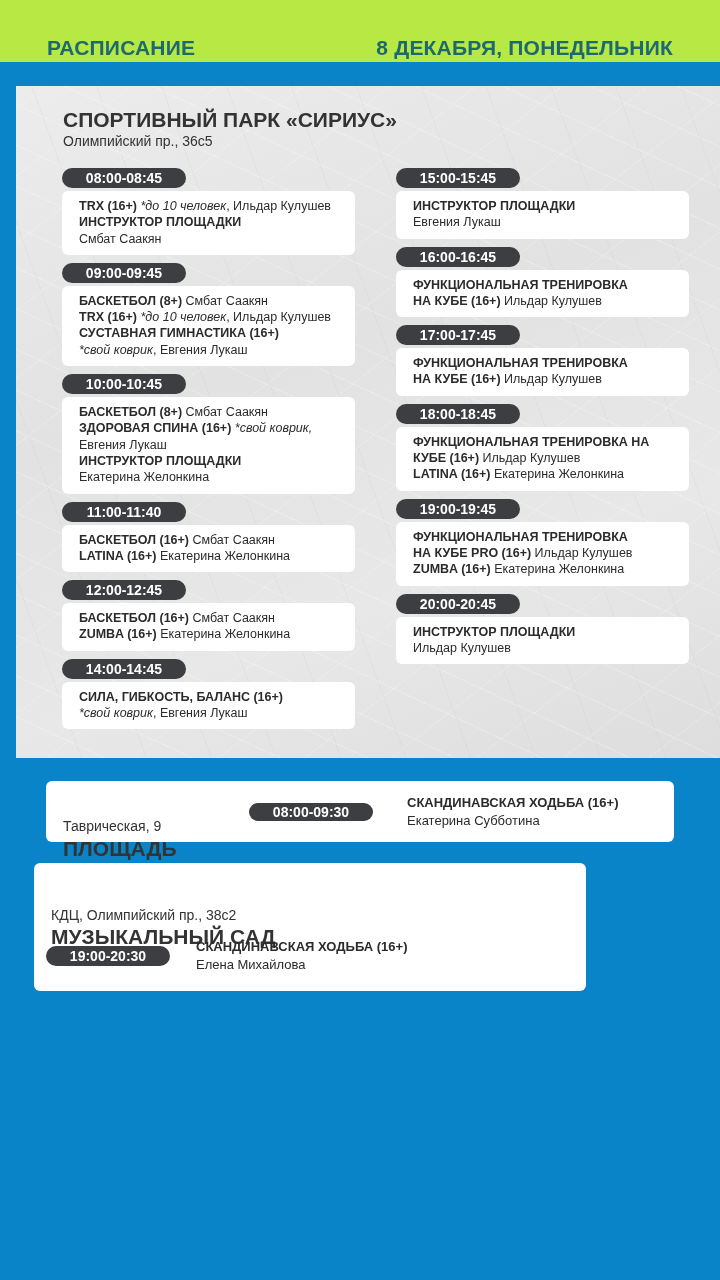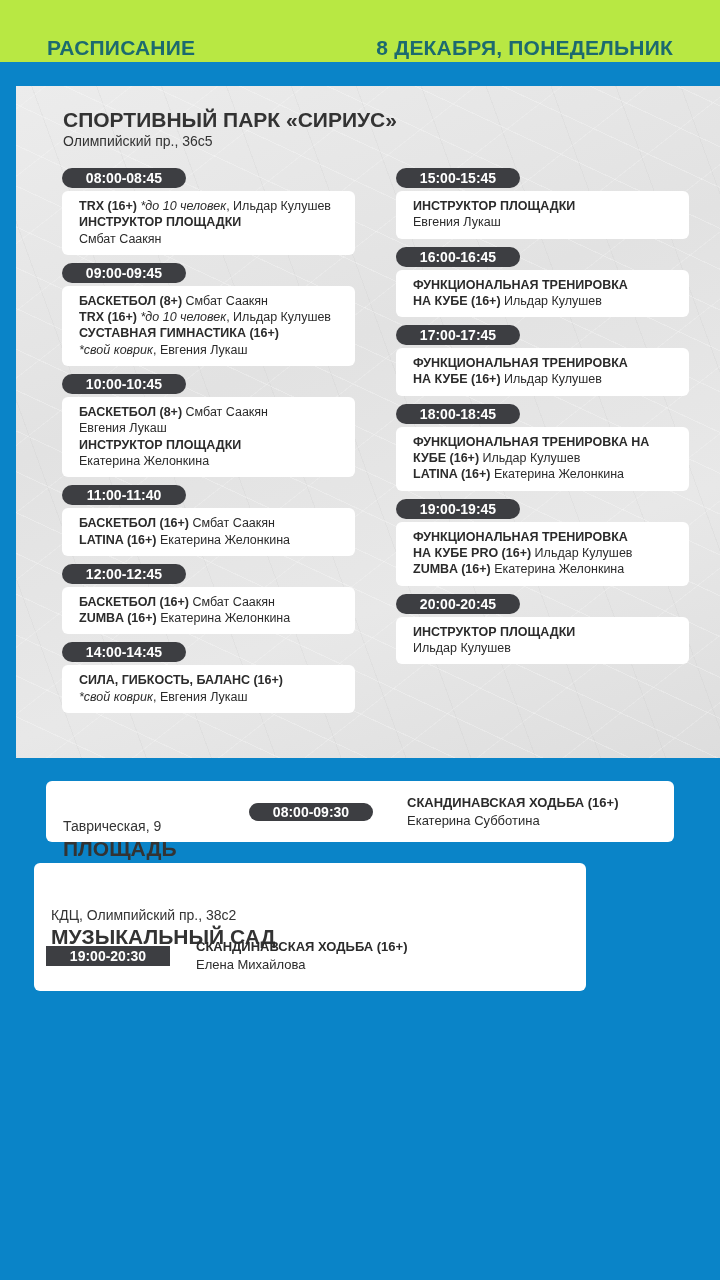--- a/index.html
+++ b/index.html
@@ -63,20 +63,21 @@
           <div><span>Смбат Саакян</span></div>
         </div></div>
       <div class="slot"><div class="pill">09:00-09:45</div><div class="card">
           <div><span class="b">БАСКЕТБОЛ (8+) </span><span>Смбат Саакян</span></div>
           <div><span class="b">TRX (16+) </span><span class="i">*до 10 человек</span><span>, Ильдар Кулушев</span></div>
           <div><span class="b">СУСТАВНАЯ ГИМНАСТИКА (16+)</span></div>
           <div><span class="i">*свой коврик</span><span>, Евгения Лукаш</span></div>
         </div></div>
       <div class="slot"><div class="pill">10:00-10:45</div><div class="card">
           <div><span class="b">БАСКЕТБОЛ (8+) </span><span>Смбат Саакян</span></div>
+          <div><span class="b">ЗДОРОВАЯ СПИНА (16+) </span><span class="i">*свой коврик,</span></div>
           <div><span>Евгения Лукаш</span></div>
           <div><span class="b">ИНСТРУКТОР ПЛОЩАДКИ</span></div>
           <div><span>Екатерина Желонкина</span></div>
         </div></div>
       <div class="slot"><div class="pill">11:00-11:40</div><div class="card">
           <div><span class="b">БАСКЕТБОЛ (16+) </span><span>Смбат Саакян</span></div>
           <div><span class="b">LATINA (16+) </span><span>Екатерина Желонкина</span></div>
         </div></div>
       <div class="slot"><div class="pill">12:00-12:45</div><div class="card">
           <div><span class="b">БАСКЕТБОЛ (16+) </span><span>Смбат Саакян</span></div>
@@ -123,16 +124,16 @@
   <div class="place-name" style="left:17px; top:12px;">ПЛОЩАДЬ</div>
   <div class="place-addr" style="left:17px; top:37px;">Таврическая, 9</div>
   <div class="dark-pill" style="left:203px; top:22px; width:124px;">08:00-09:30</div>
   <div class="act-name" style="left:361px; top:14px;">СКАНДИНАВСКАЯ ХОДЬБА (16+)</div>
   <div class="act-inst" style="left:361px; top:32px;">Екатерина Субботина</div>
 </div>
 
 <div class="place-card garden">
   <div class="place-name" style="left:17px; top:18px;">МУЗЫКАЛЬНЫЙ САД</div>
   <div class="place-addr" style="left:17px; top:44px;">КДЦ, Олимпийский пр., 38с2</div>
-  <div class="dark-pill" style="left:12px; top:83px; width:124px; height:20px; line-height:20px; border-radius:0;">19:00-20:30</div>
+  <div class="dark-pill" style="left:12px; top:83px; width:124px; height:20px; line-height:20px; border-radius:10px;">19:00-20:30</div>
   <div class="act-name" style="left:162px; top:76px;">СКАНДИНАВСКАЯ ХОДЬБА (16+)</div>
   <div class="act-inst" style="left:162px; top:94px;">Елена Михайлова</div>
 </div>
 
 </body></html>

